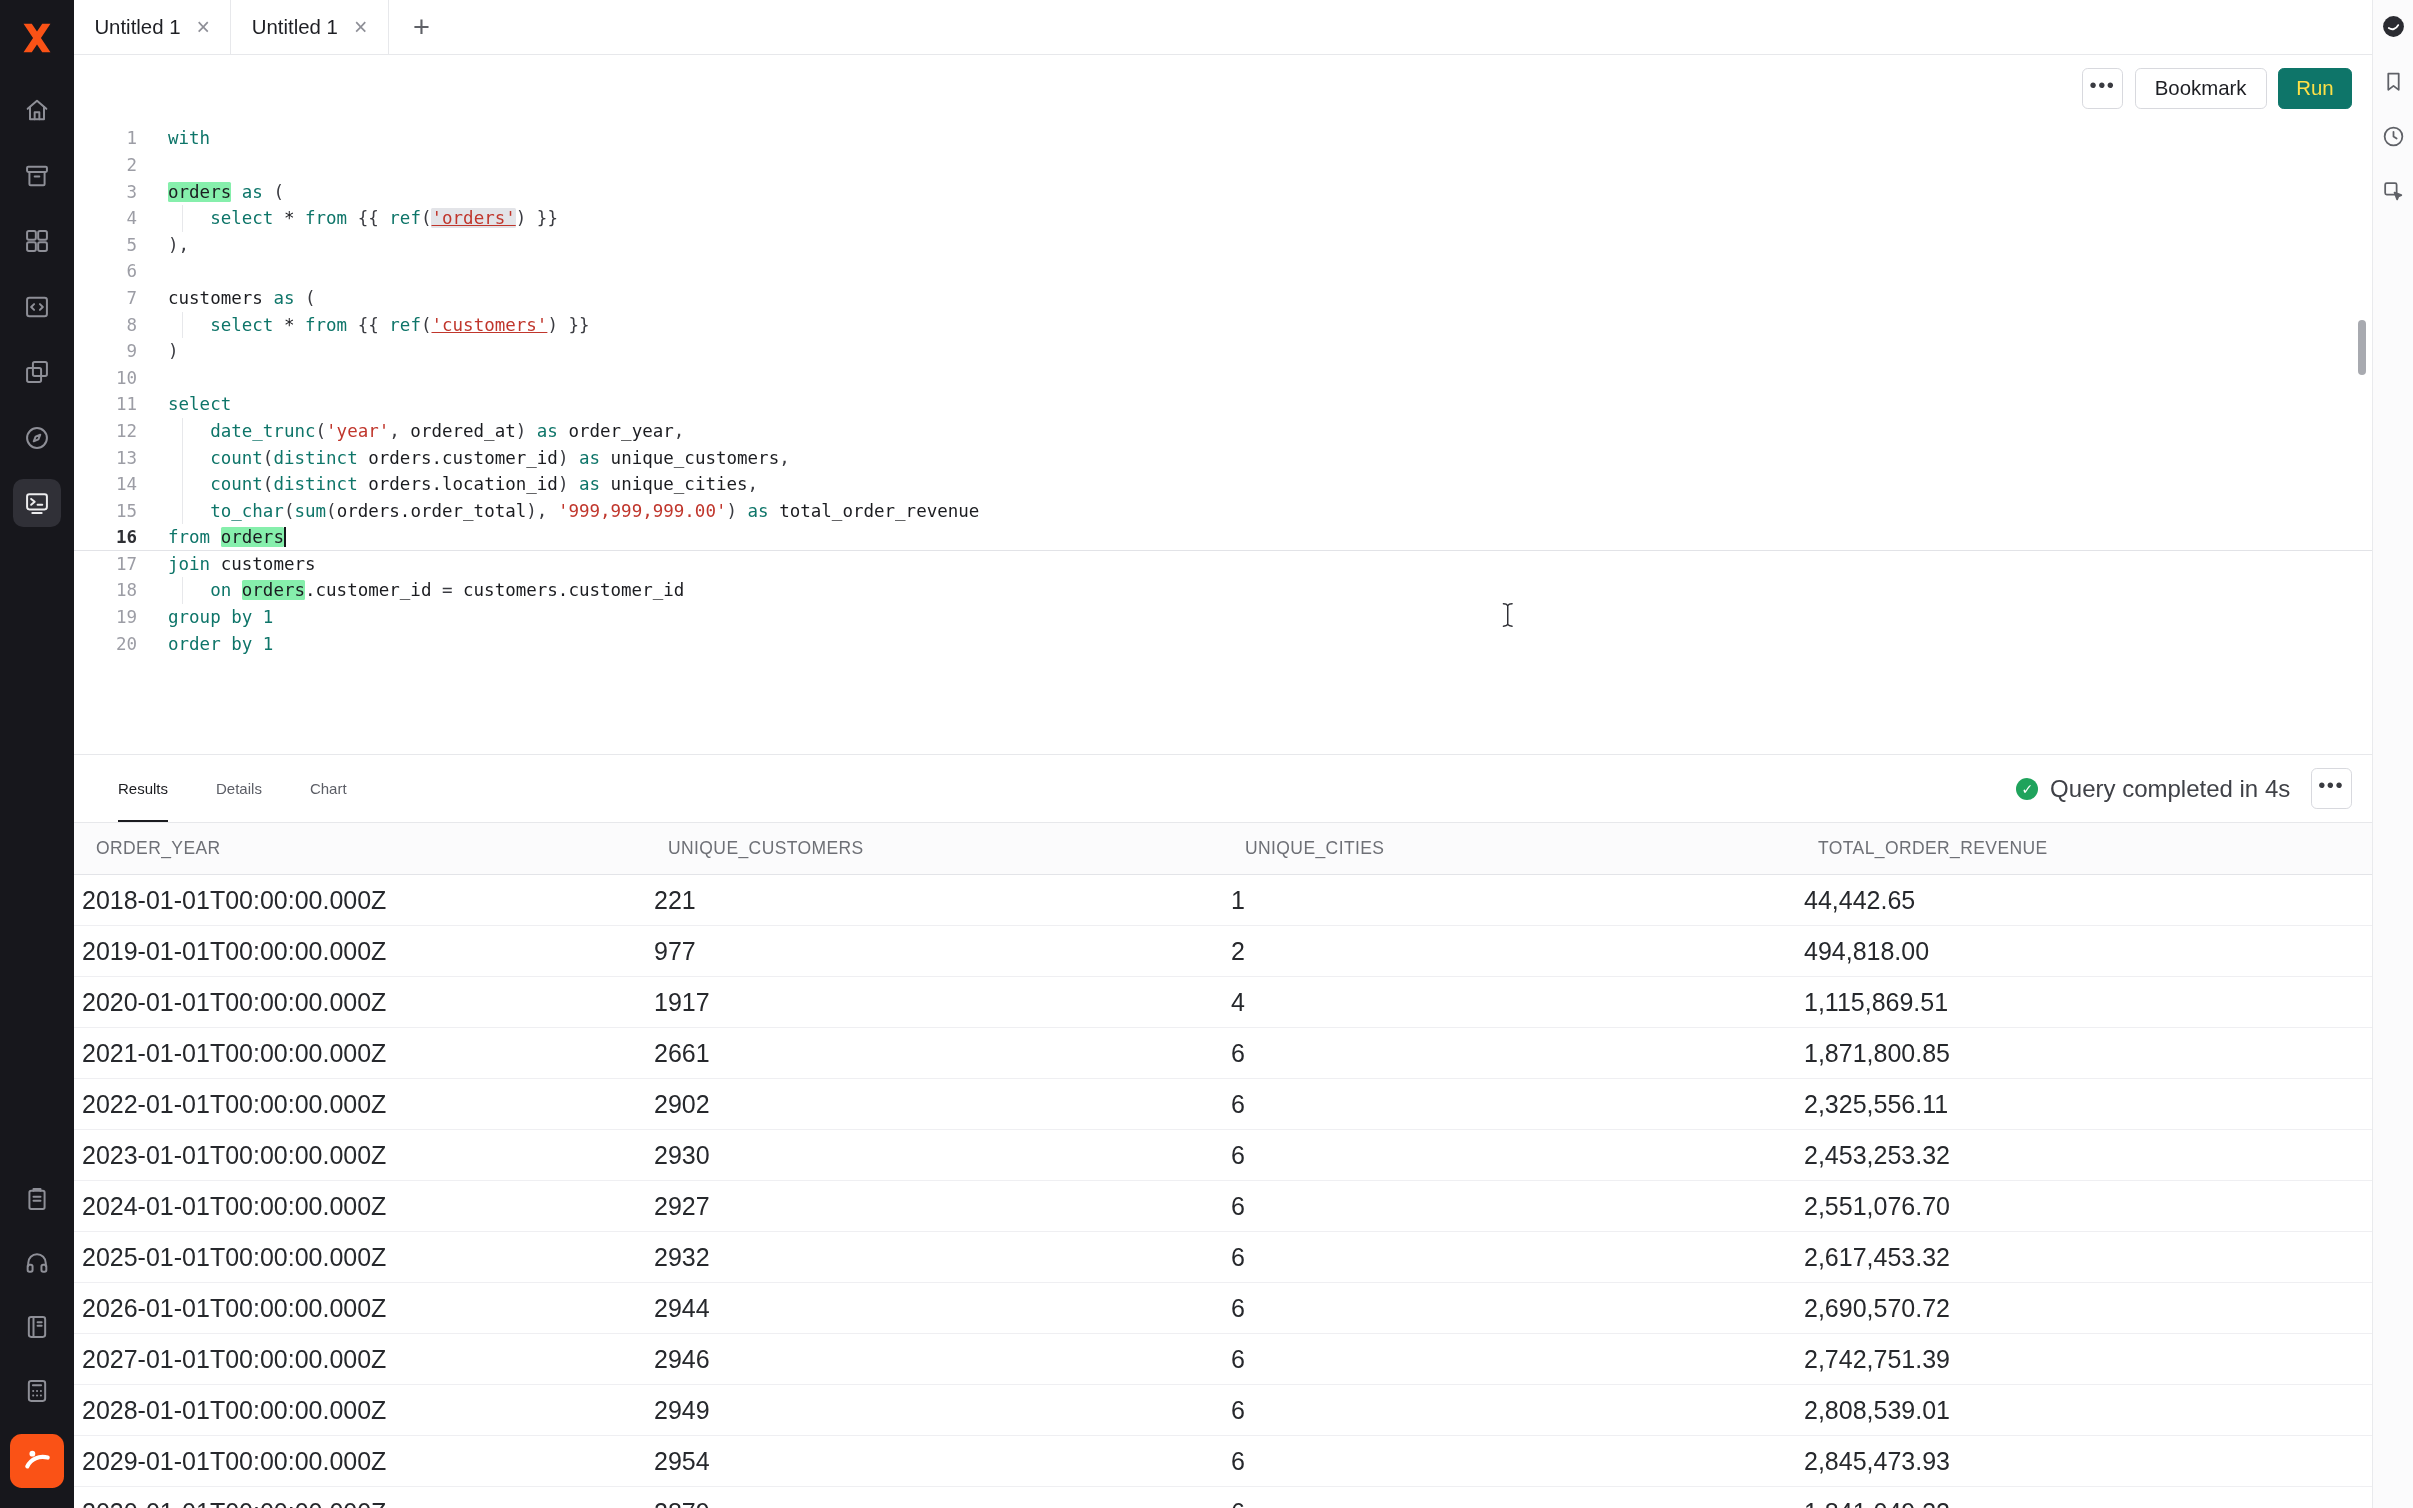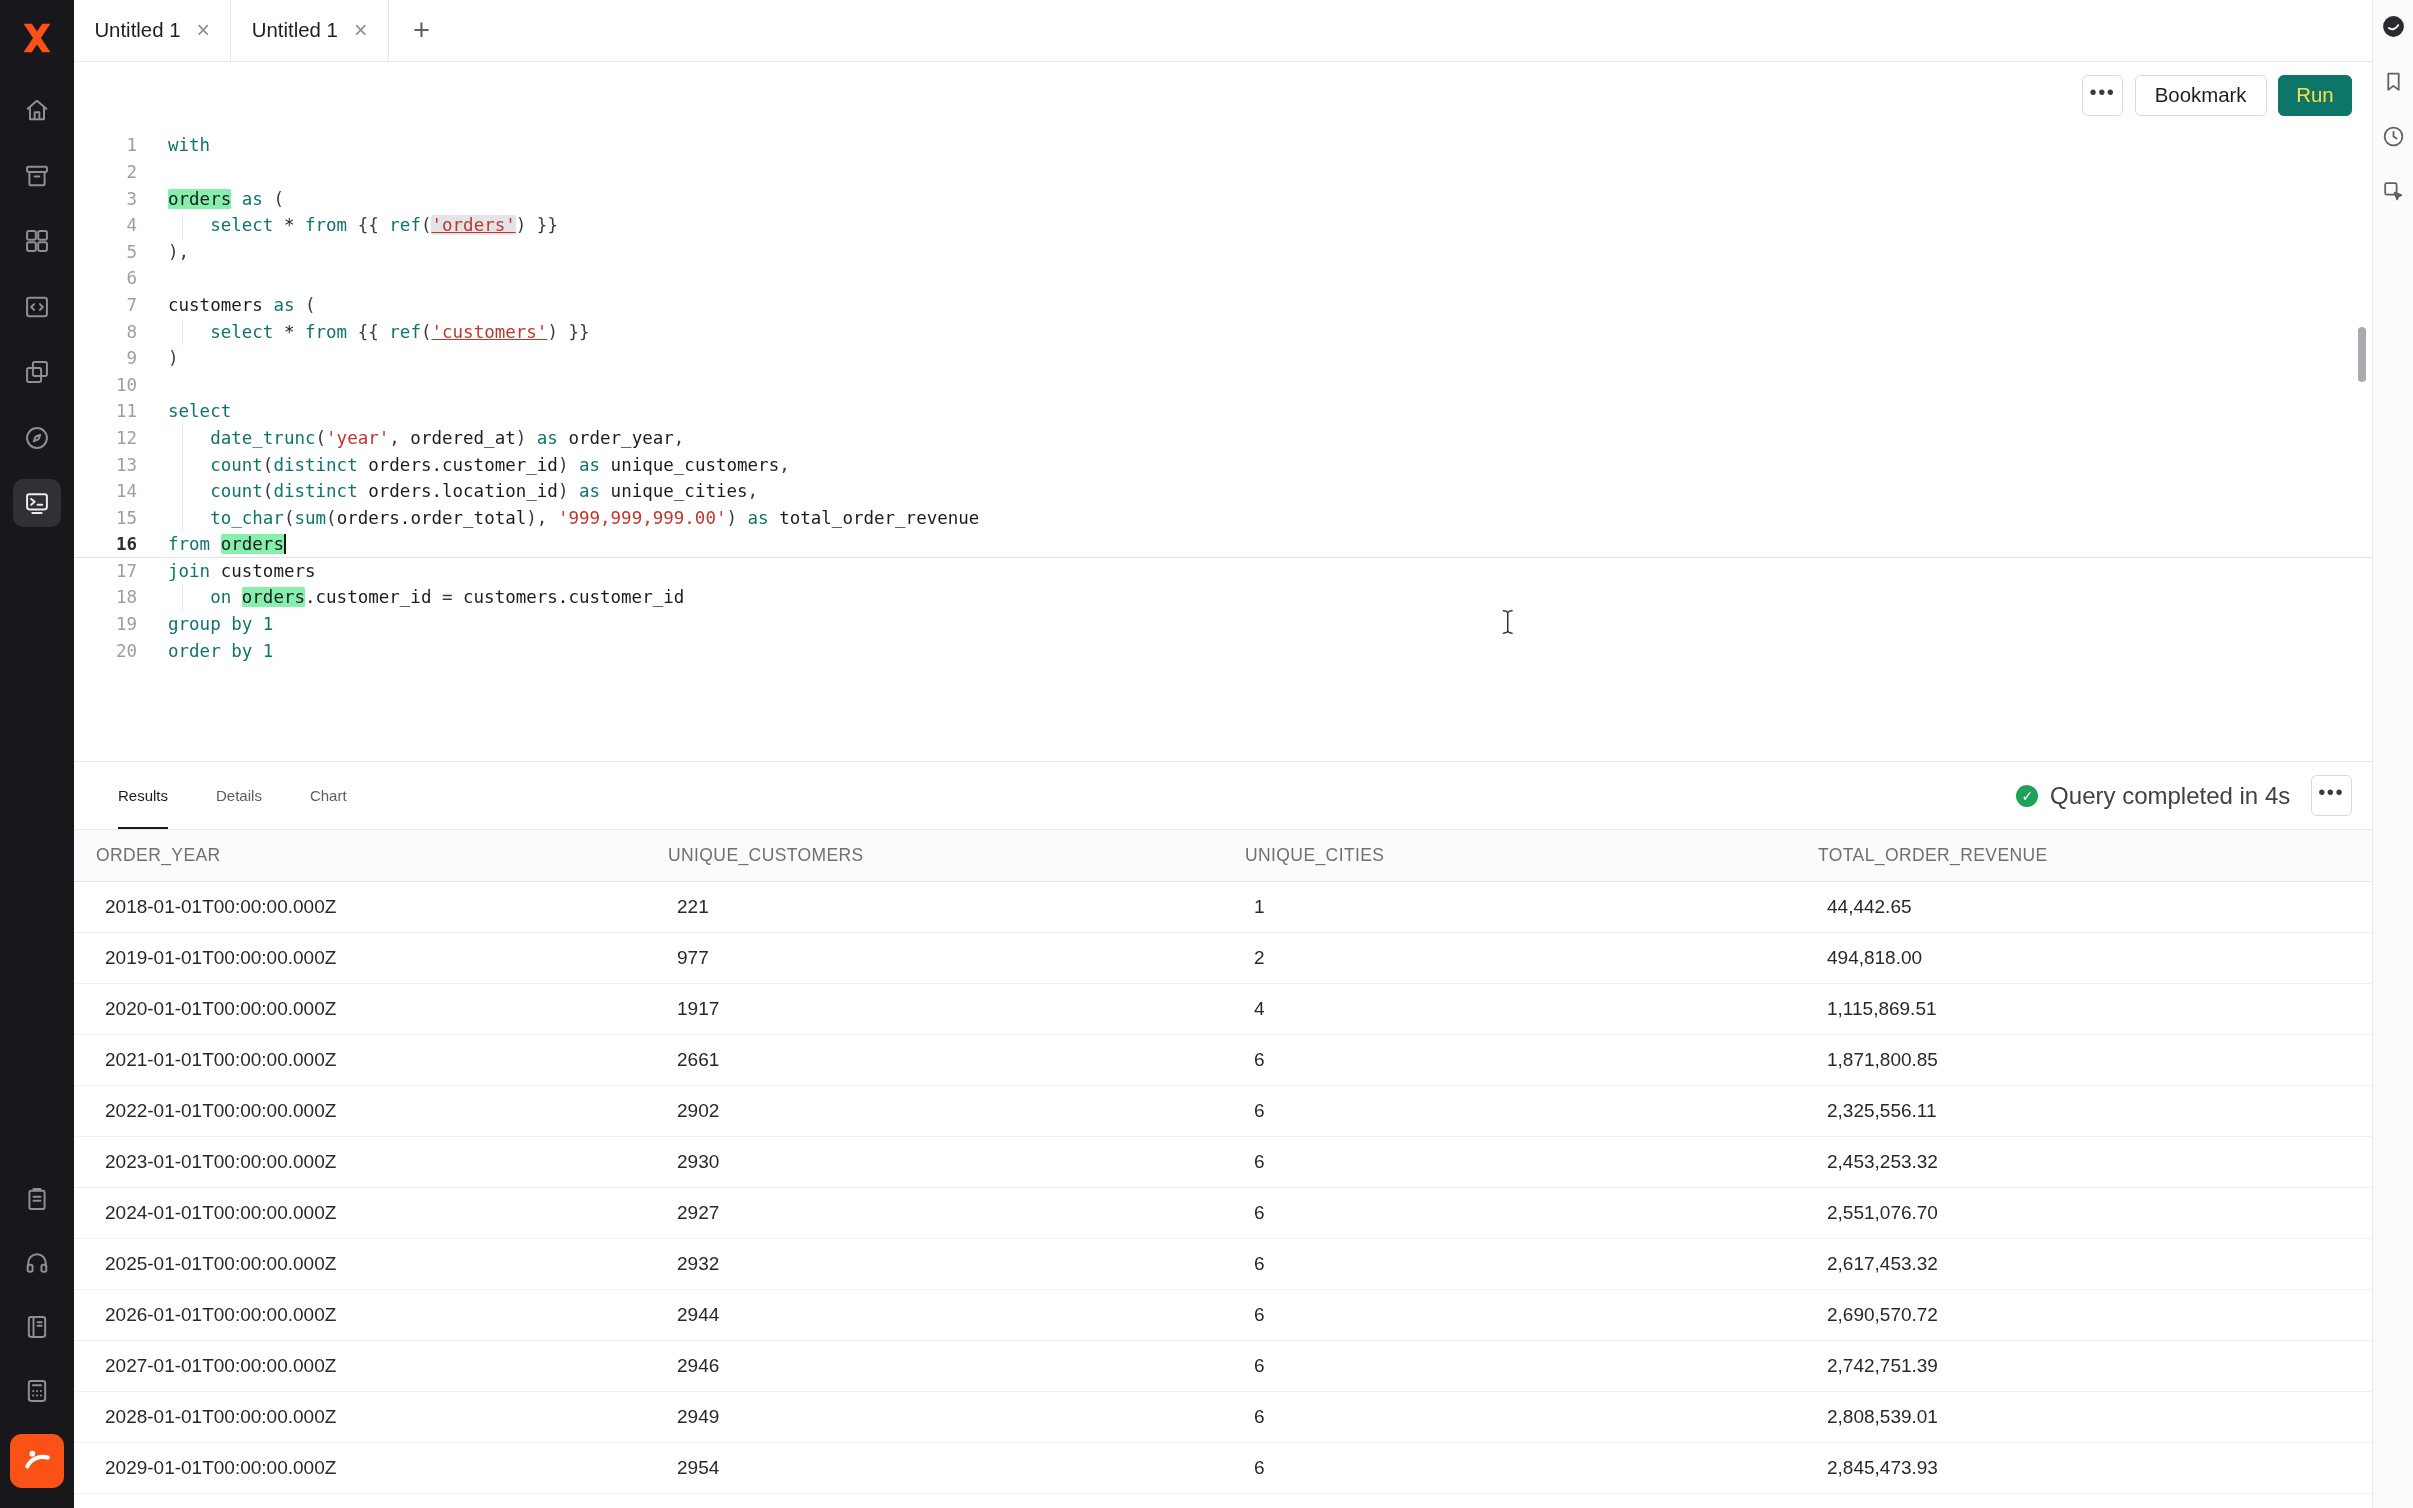--- a/index.html
+++ b/index.html
@@ -25,21 +25,21 @@
   
   .right-sidebar{position:absolute;right:0;top:0;bottom:0;width:41px;background:#FBFBFC;
     border-left:0.7px solid #E9EAED;display:flex;flex-direction:column;align-items:center;padding-top:10.2px;gap:23px}
   .right-sidebar .icon-btn{width:32px;height:32px;border-radius:7.3px}
   .right-sidebar .icon-btn svg{width:25px;height:25px}
   .right-sidebar .oicon{stroke:#5F6167}
 
   
   .main{position:absolute;left:74px;top:0;right:41px;bottom:0;display:flex;flex-direction:column;background:#fff}
 
-  .tabbar{height:62px;flex:none;border-bottom:0.7px solid #E7E8EB;display:flex;align-items:stretch}
+  .tabbar{height:55px;flex:none;border-bottom:0.7px solid #E7E8EB;display:flex;align-items:stretch}
   .tab{display:flex;align-items:center;gap:16px;padding:0 20.4px;border-right:0.7px solid #E7E8EB;
     font-size:20.4px;color:#1E1F24;background:#fff}
   .tab .close{color:#8E8F97;font-size:23px;line-height:1}
   .newtab{width:48px;display:flex;align-items:center;justify-content:center;font-size:29px;color:#5F6167;margin-left:8.7px}
 
   .toolbar{height:66px;flex:none;display:flex;align-items:center;justify-content:flex-end;gap:11.7px;padding-right:20.4px}
   .btn{height:41px;border:0.7px solid #D8D9DE;border-radius:5.8px;background:#fff;display:flex;align-items:center;
     justify-content:center;font-size:20.4px;color:#1E1F24}
   .btn.square{width:41px;font-size:20.4px;letter-spacing:1.5px;color:#3A3B41;padding-bottom:5.8px}
   .btn.bookmark{padding:14px 19px}
@@ -73,21 +73,21 @@
   .rtab.active::after{content:"";position:absolute;left:0;right:0;bottom:0;height:2.2px;background:#1B1C20}
   .rstatus{margin-left:auto;display:flex;align-items:center;gap:11.7px}
   .check{width:22px;height:22px;border-radius:50%;background:#1FA35C;color:#fff;font-size:14px;
     display:flex;align-items:center;justify-content:center;flex:none}
   .status-text{font-size:24px;color:#3F4147;margin-right:8.7px}
 
   .thead{height:52px;flex:none;display:grid;grid-template-columns:572px 577px 573px auto;align-items:center;
     padding-left:22px;background:#FBFBFC;border-bottom:0.7px solid #E3E4E8;font-size:17.5px;color:#6E7076;letter-spacing:0.4px}
   .rows{flex:1;overflow:hidden}
   .trow{display:grid;grid-template-columns:572px 577px 573px auto;align-items:center;height:51px;
-    padding-left:31px;border-bottom:0.7px solid #EFEFF2;font-size:19px;color:#26282C;background:#fff}
+    padding-left:8px;border-bottom:0.7px solid #EFEFF2;font-size:25px;color:#26282C;background:#fff}
 </style>
 </head>
 <body>
 
 <aside class="left-sidebar">
   <div class="logo">
     <svg viewBox="0 0 24 24">
         <path fill="#FA5216" d="M3.5 3h5.2l3.3 4.9L15.3 3h5.2l-6 9 6 9h-5.2l-3.3-4.9L8.7 21H3.5l6-9z"></path>
       </svg>
   </div>

